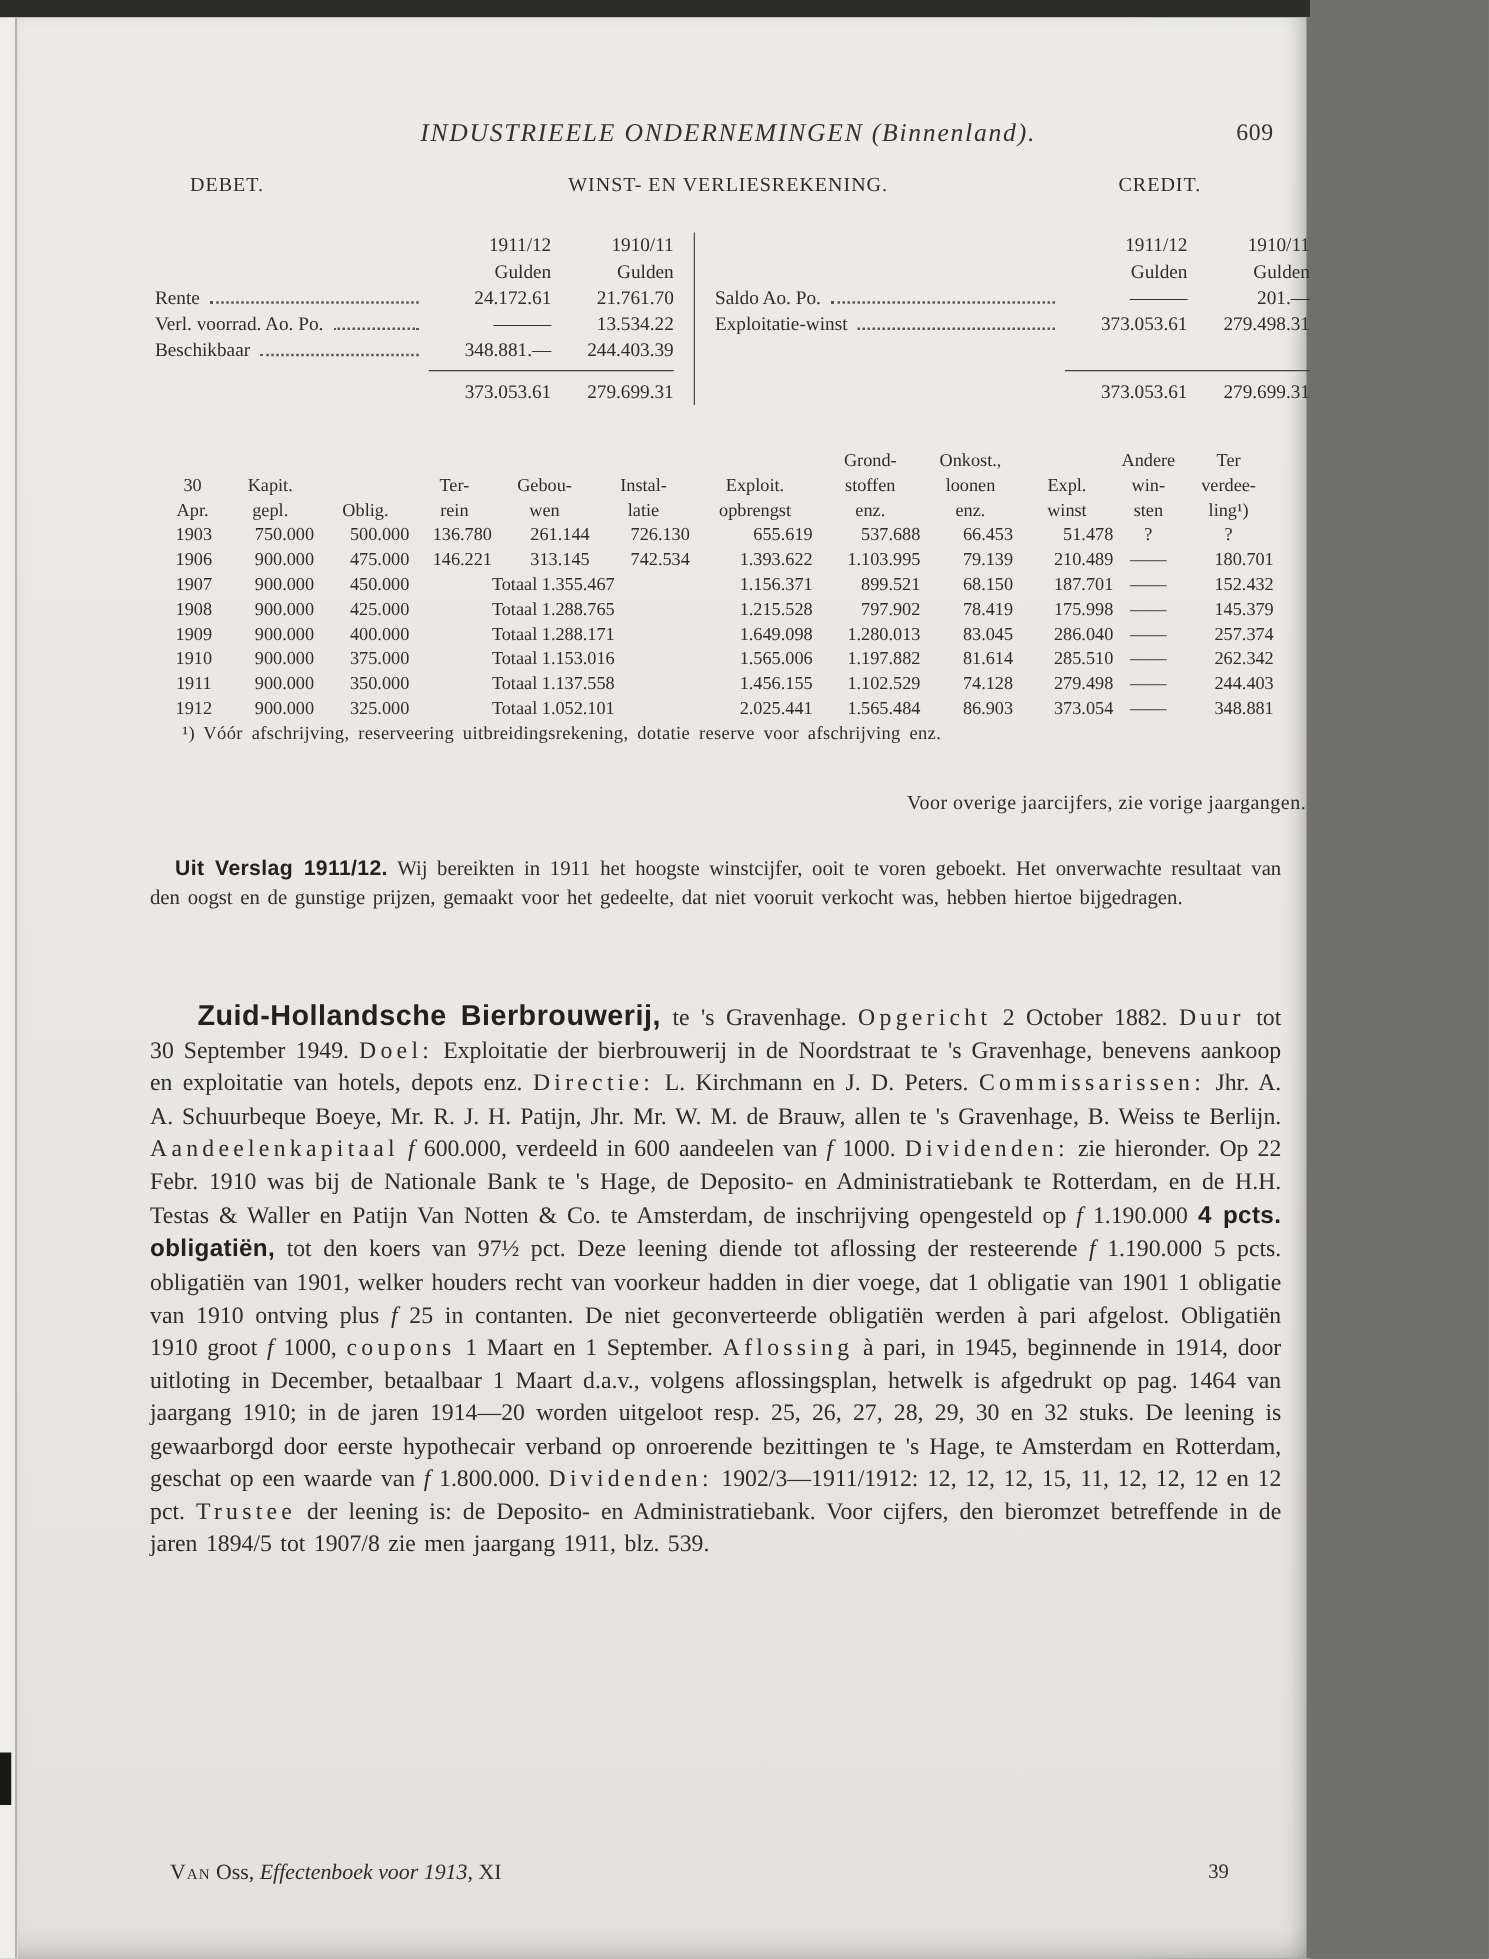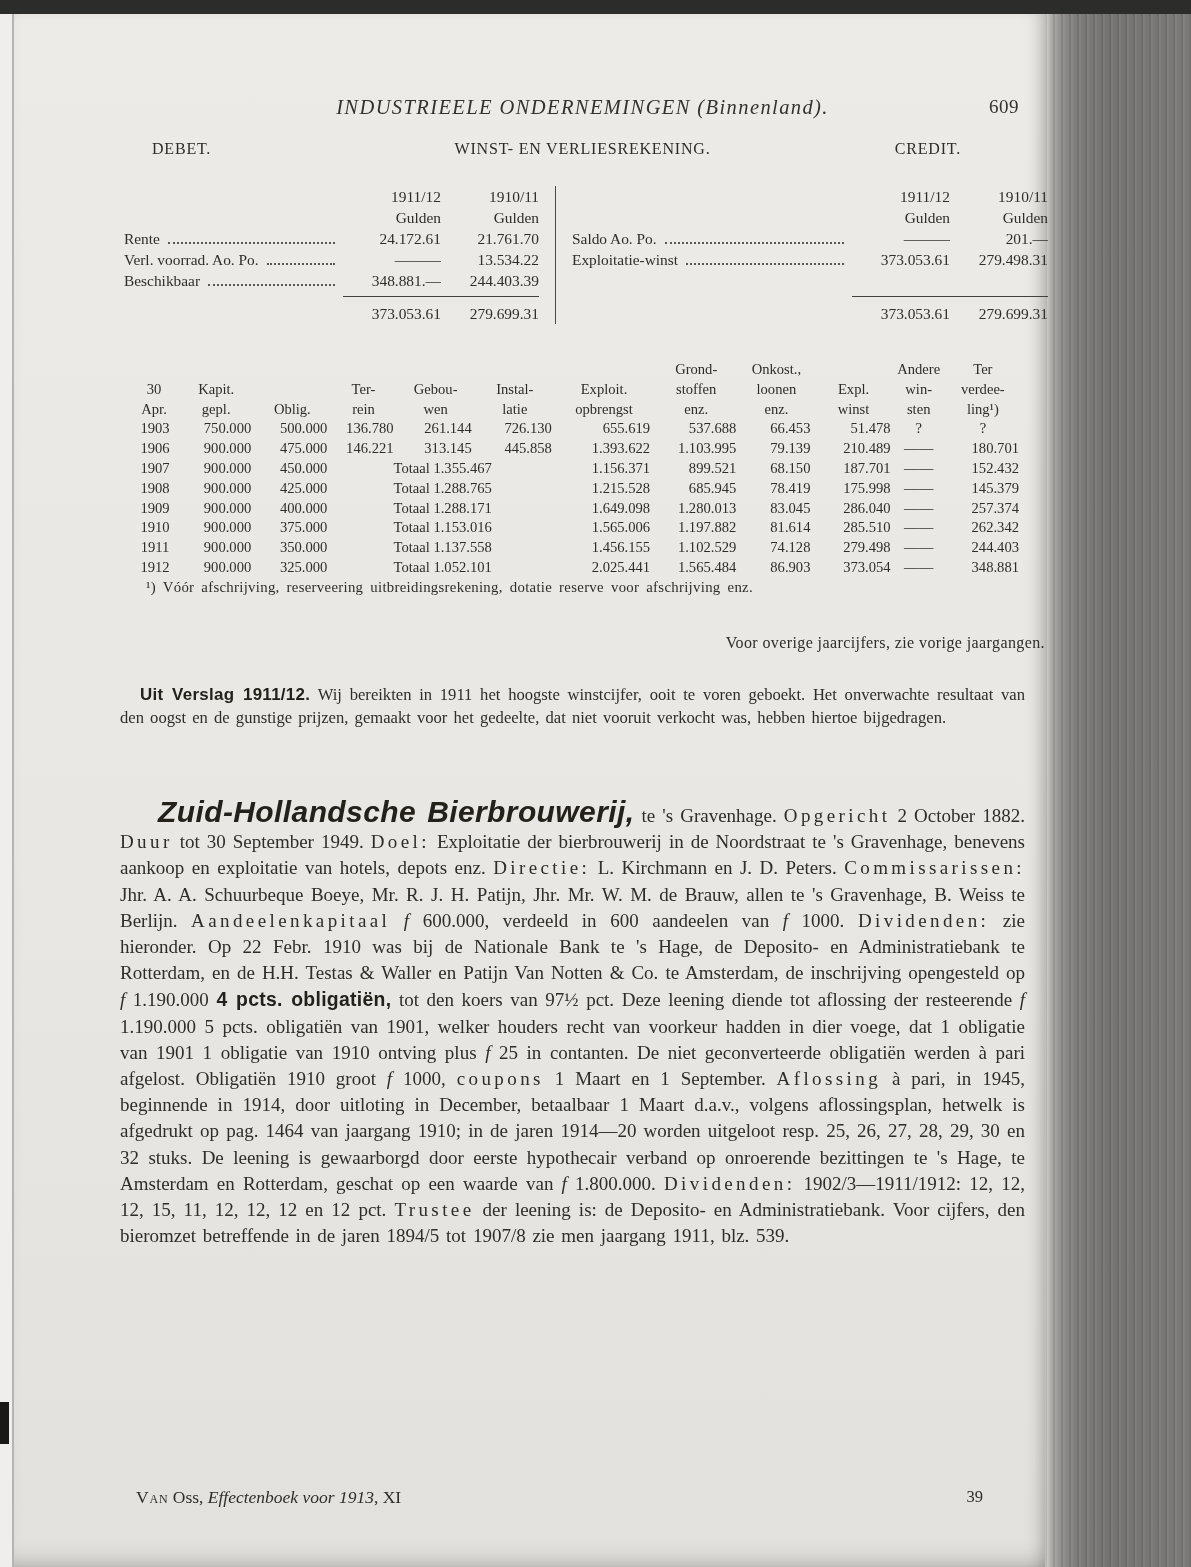--- a/index.html
+++ b/index.html
@@ -1,17 +1,17 @@
 <!DOCTYPE html>
 <html><head>
 <meta charset="utf-8">
 <style>
   html,body{margin:0;padding:0;background:#6f6f6e;}
-  .stage{position:relative;width:1191px;height:1567px;overflow:hidden;
-         background:#ffffff;font-family:"Liberation Serif",serif;color:#2f2d29;}
+  .stage{position:relative;width:1033px;height:1567px;overflow:hidden;
+         background:#ffffff;font-family:"Liberation Serif",serif;color:#2f2d29;padding-left:15px;}
   .top-bar{position:absolute;top:0;left:0;width:100%;height:14px;background:#2c2c2a;}
   .right-edge{position:absolute;top:14px;right:0;width:146px;bottom:0;
     background:
       repeating-linear-gradient(90deg, rgba(30,30,30,0.10) 0 2px, rgba(255,255,255,0.05) 2px 4px, transparent 4px 8px),
       linear-gradient(90deg,#d2d1ce 0,#a9a8a5 7px,#8d8c8a 18px,#7d7c7a 32px,#747372 62px,#7b7a79 146px);}
   .left-edge{position:absolute;left:0;top:14px;bottom:0;width:12px;background:#efeeec;border-right:2px solid #b5b4b1;}
   .black-mark{position:absolute;left:0;top:1402px;width:9px;height:42px;background:#181817;z-index:5;}
   .page{position:absolute;left:14px;top:14px;width:1031px;bottom:0;
     background:linear-gradient(180deg,#ecebe8 0,#e8e7e4 55%,#e2e1de 100%);
     box-shadow:inset -12px 0 18px -10px rgba(0,0,0,0.28), inset 0 -18px 22px -14px rgba(0,0,0,0.20);}
@@ -57,21 +57,21 @@
     text-align:justify;text-indent:16px;word-spacing:3px;letter-spacing:0.3px;}
 
   .note-line{position:absolute;left:106px;top:620px;width:925px;text-align:right;font-size:16px;letter-spacing:0.4px;}
 
   .verslag{position:absolute;left:106px;top:670px;width:905px;margin:0;
     font-size:16.6px;line-height:22.5px;text-align:justify;text-indent:20px;word-spacing:2px;}
 
   .main-par{position:absolute;left:106px;top:785px;width:905px;margin:0;
     font-size:19px;line-height:26.2px;text-align:justify;text-indent:38px;word-spacing:2px;}
 
-  .sg-hd{font-family:"Liberation Sans",sans-serif;font-weight:bold;font-size:30px;letter-spacing:0.4px;color:#232119;font-style:italic;}
+  .sg-hd{font-family:"Liberation Sans",sans-serif;font-weight:bold;font-size:23px;letter-spacing:0.4px;color:#232119;}
   .sg-b{font-family:"Liberation Sans",sans-serif;font-weight:bold;font-size:1.02em;letter-spacing:0.3px;color:#232119;}
   .sg-sp{letter-spacing:3.4px;margin-top:22px;}
   .sg-i{font-style:italic;}
 
   .footer{position:absolute;left:106px;top:1473px;width:905px;display:flex;
     justify-content:space-between;font-size:17.5px;text-align:center;}
   .footer-left{padding-left:16px;}
   .footer-num{padding-right:42px;font-size:16.5px;}
   .sc{font-variant:small-caps;letter-spacing:0.8px;}
   .it{font-style:italic;}
@@ -240,21 +240,21 @@
               <td class="c-num">51.478</td>
               <td class="c-center">?</td>
               <td class="c-center">?</td>
             </tr>
             <tr>
               <td class="c-year">1906</td>
               <td class="c-num">900.000</td>
               <td class="c-num">475.000</td>
               <td class="c-num">146.221</td>
               <td class="c-num">313.145</td>
-              <td class="c-num">445.858</td>
+              <td class="c-num">742.534</td>
               <td class="c-num">1.393.622</td>
               <td class="c-num">1.103.995</td>
               <td class="c-num">79.139</td>
               <td class="c-num">210.489</td>
               <td class="c-center">——</td>
               <td class="c-num">180.701</td>
             </tr>
             <tr>
               <td class="c-year">1907</td>
               <td class="c-num">900.000</td>
@@ -266,21 +266,21 @@
               <td class="c-num">187.701</td>
               <td class="c-center">——</td>
               <td class="c-num">152.432</td>
             </tr>
             <tr>
               <td class="c-year">1908</td>
               <td class="c-num">900.000</td>
               <td class="c-num">425.000</td>
               <td colspan="3" class="c-totaal">Totaal 1.288.765</td>
               <td class="c-num">1.215.528</td>
-              <td class="c-num">685.945</td>
+              <td class="c-num">797.902</td>
               <td class="c-num">78.419</td>
               <td class="c-num">175.998</td>
               <td class="c-center">——</td>
               <td class="c-num">145.379</td>
             </tr>
             <tr>
               <td class="c-year">1909</td>
               <td class="c-num">900.000</td>
               <td class="c-num">400.000</td>
               <td colspan="3" class="c-totaal">Totaal 1.288.171</td>

